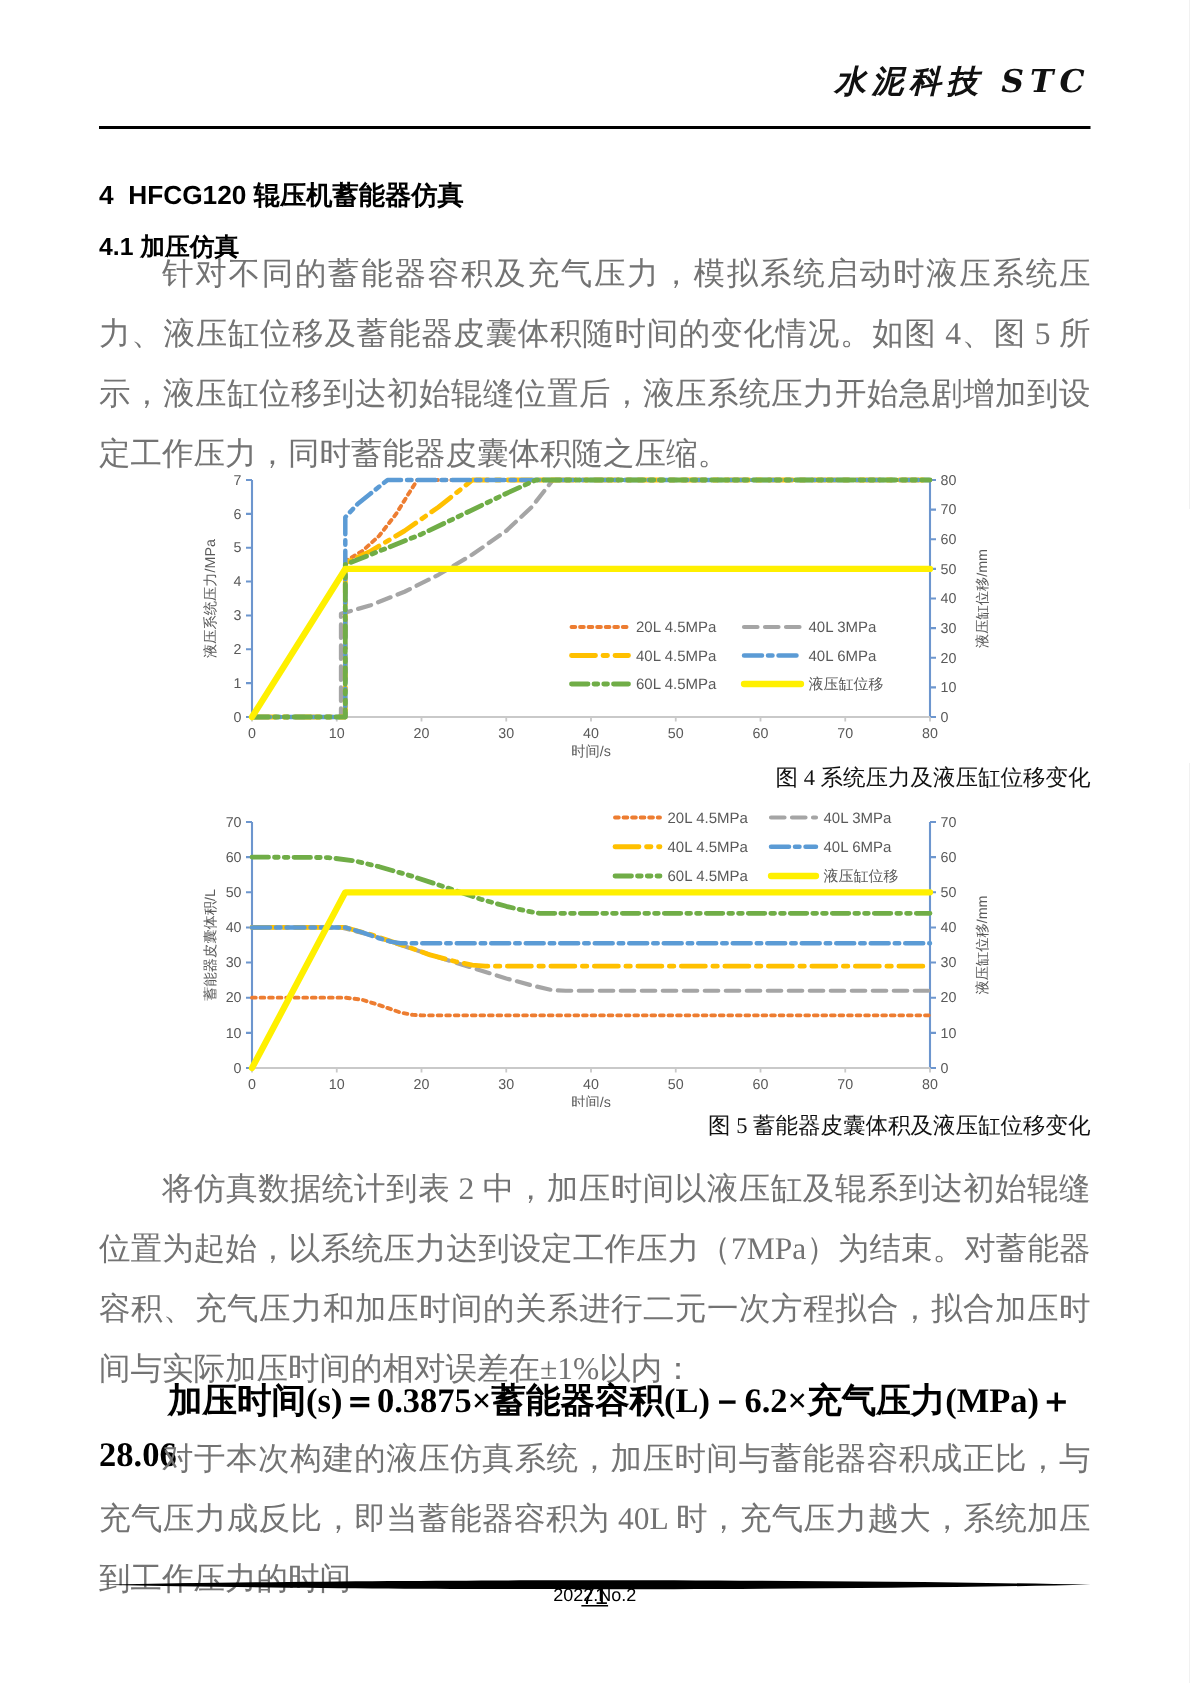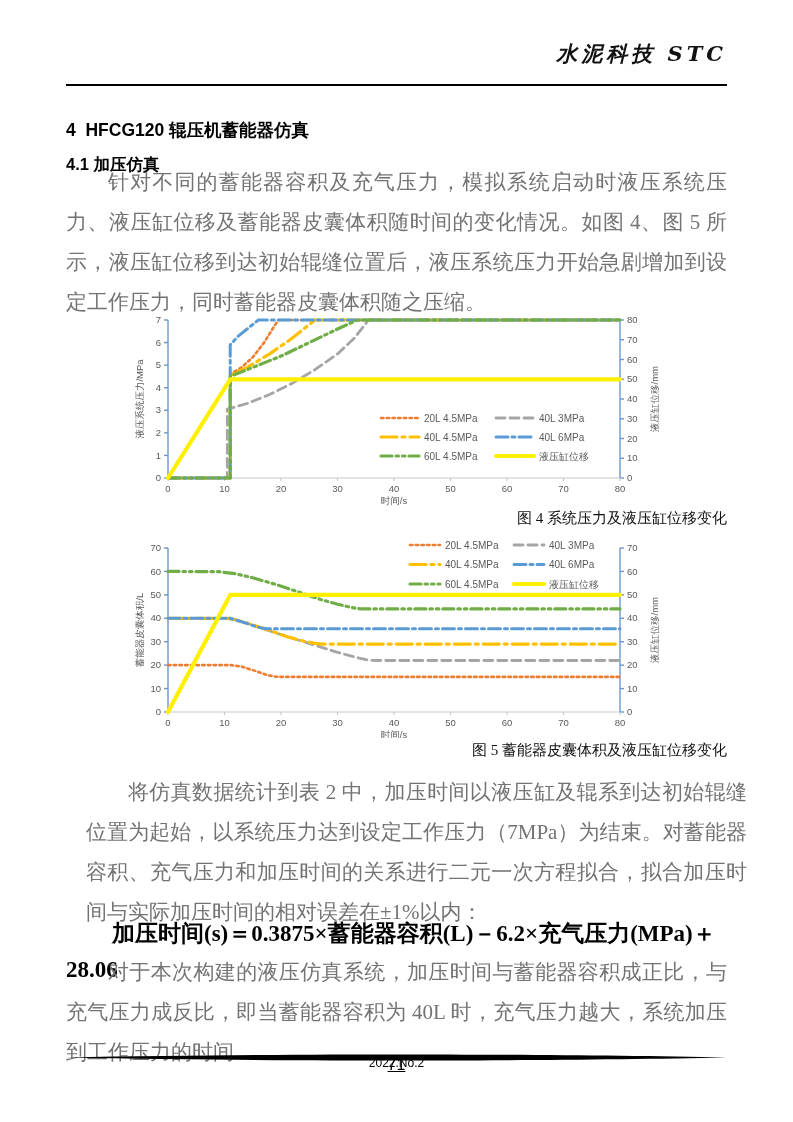--- a/index.html
+++ b/index.html
@@ -24,21 +24,21 @@
   .h2{
     left:66px;top:130px;width:661px;
     font-family:"Liberation Sans", sans-serif;font-weight:bold;font-size:16.5px;color:#000000;margin-top:24px;
   }
   .body-par{
     left:66px;width:661px;
     font-size:21px;line-height:40px;text-align:justify;
     text-indent:2em;color:#737373;
   }
   .p1{top:162px;}
-  .p2{top:772px;margin-left:20px;}
+  .p2{top:772px;}
   .equation{
     left:66px;top:916px;width:661px;
     font-size:23px;font-weight:bold;text-indent:2em;color:#000;line-height:36px;
   }
   .p3{top:952px;}
   .figure-caption{
     left:66px;width:661px;text-align:right;
     font-size:15px;color:#111;font-weight:500;
   }
   .cap1{top:509px;}

